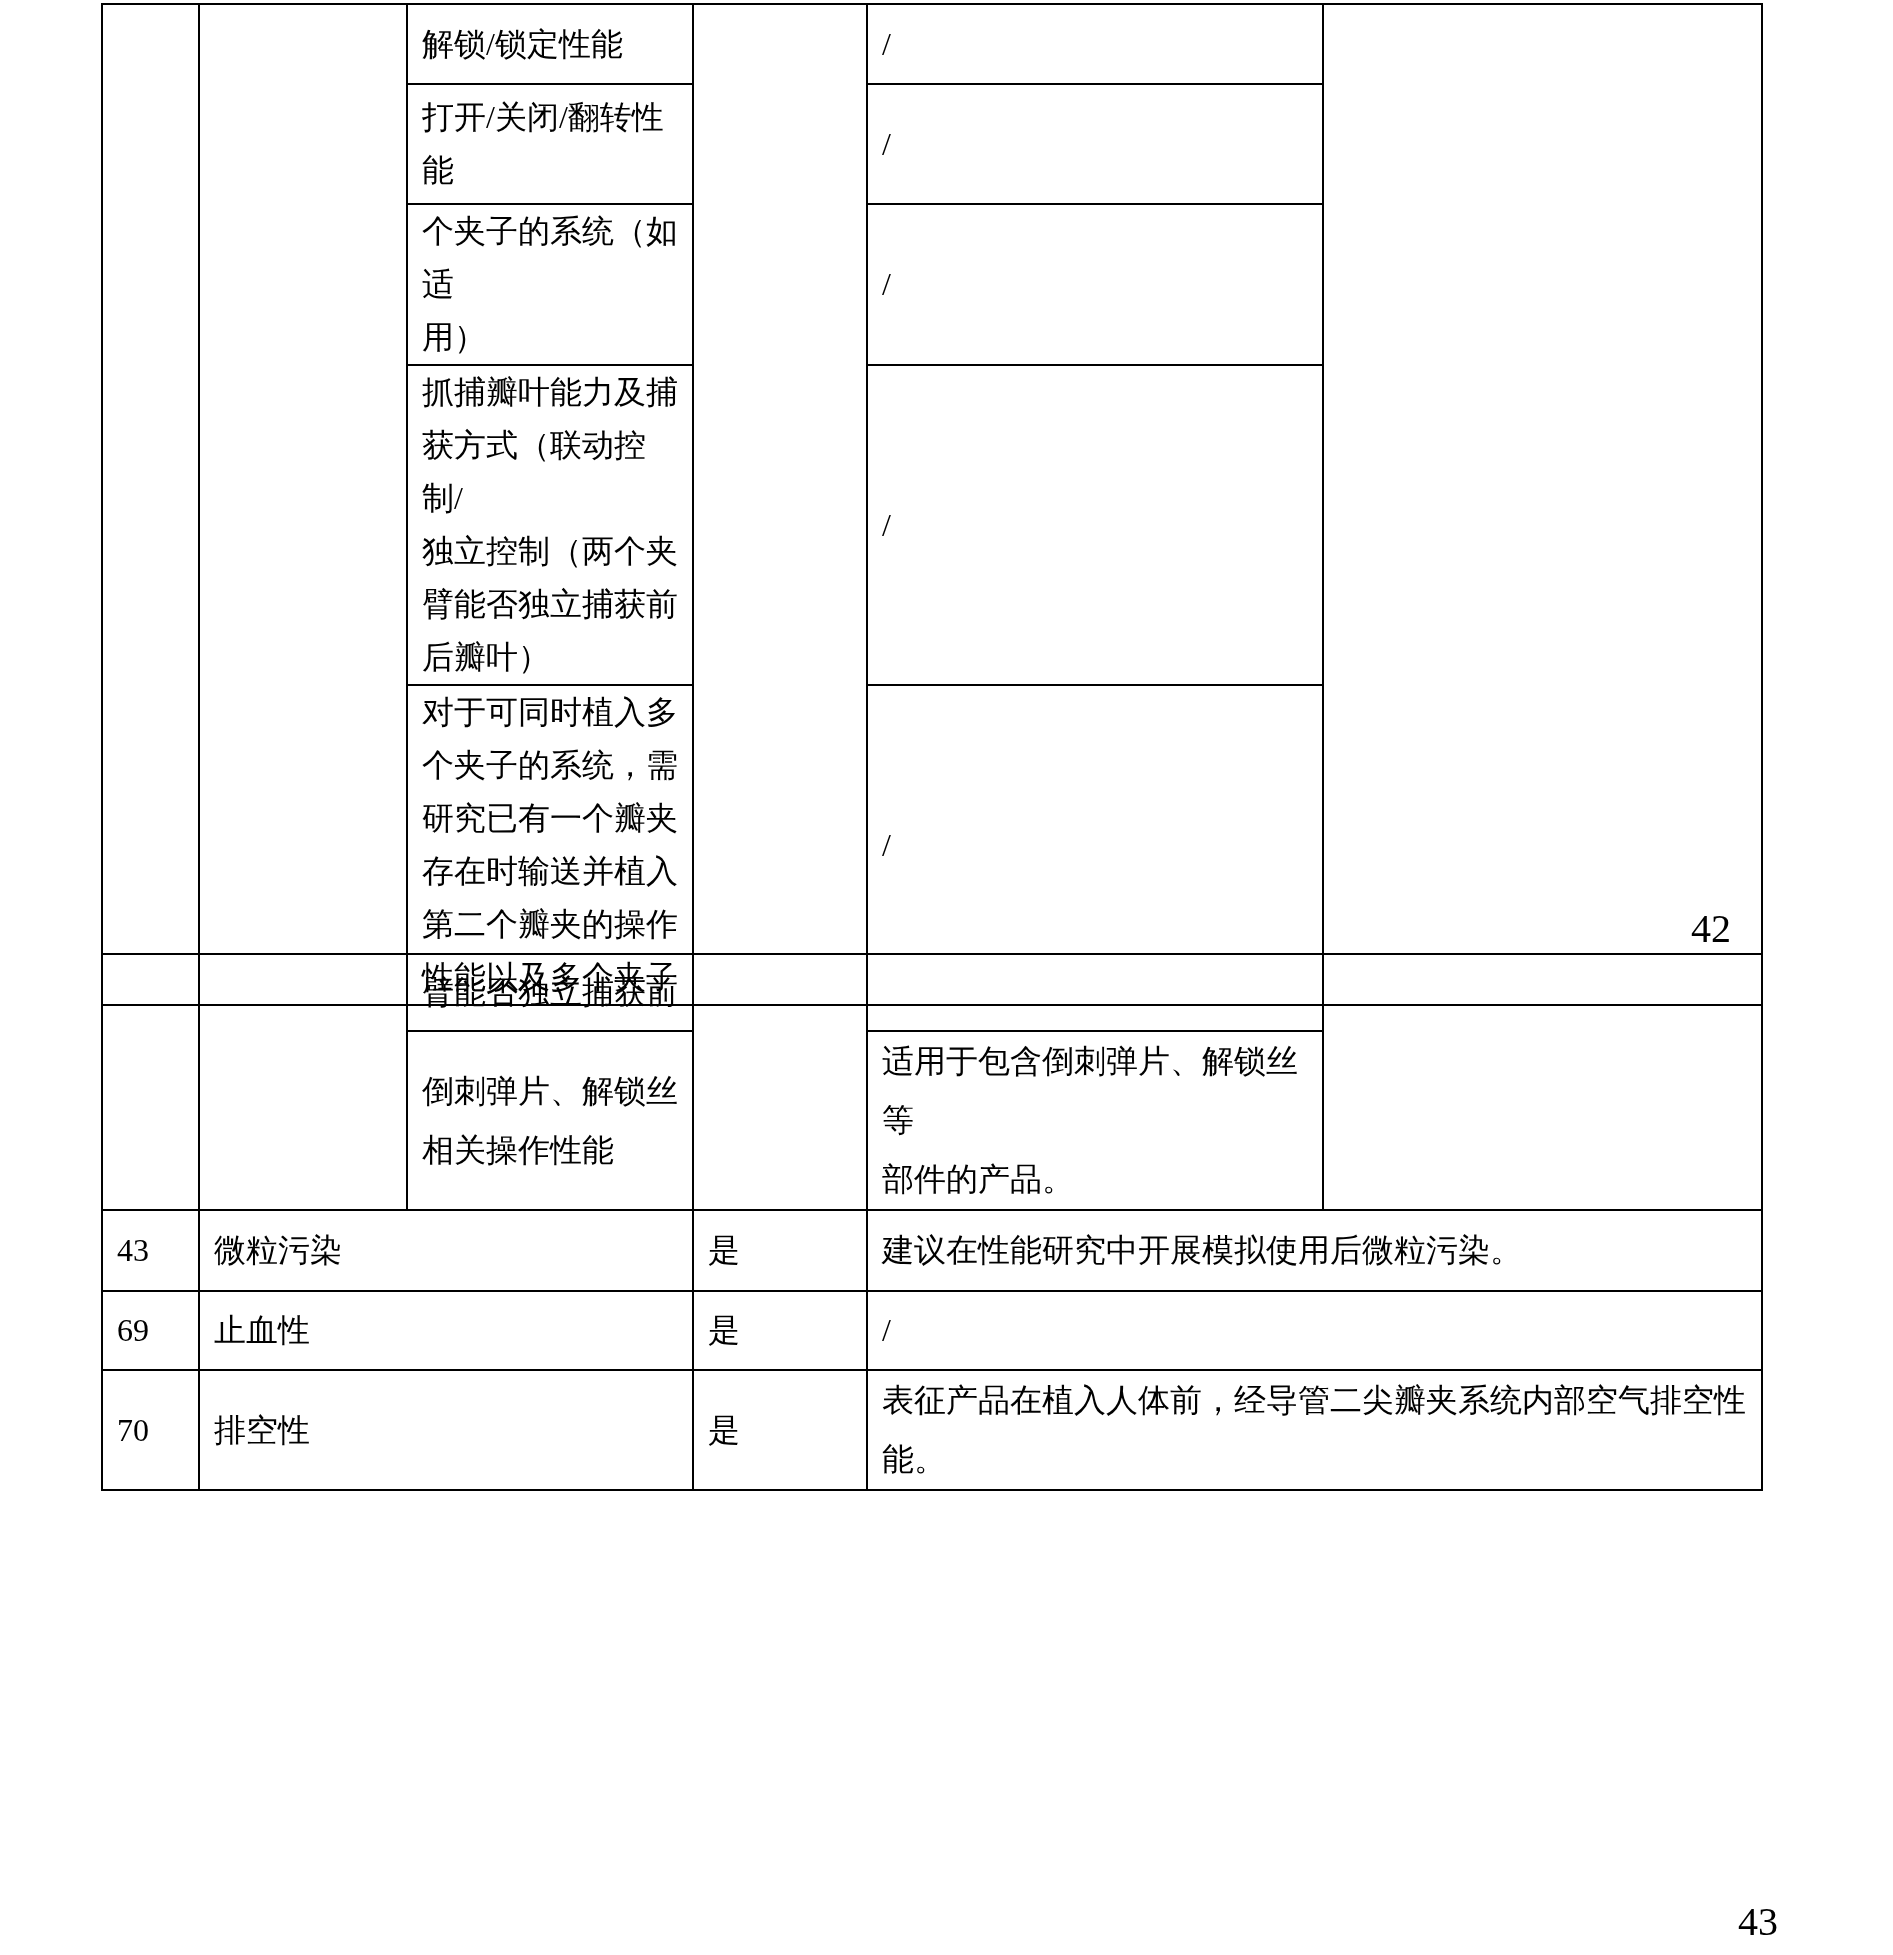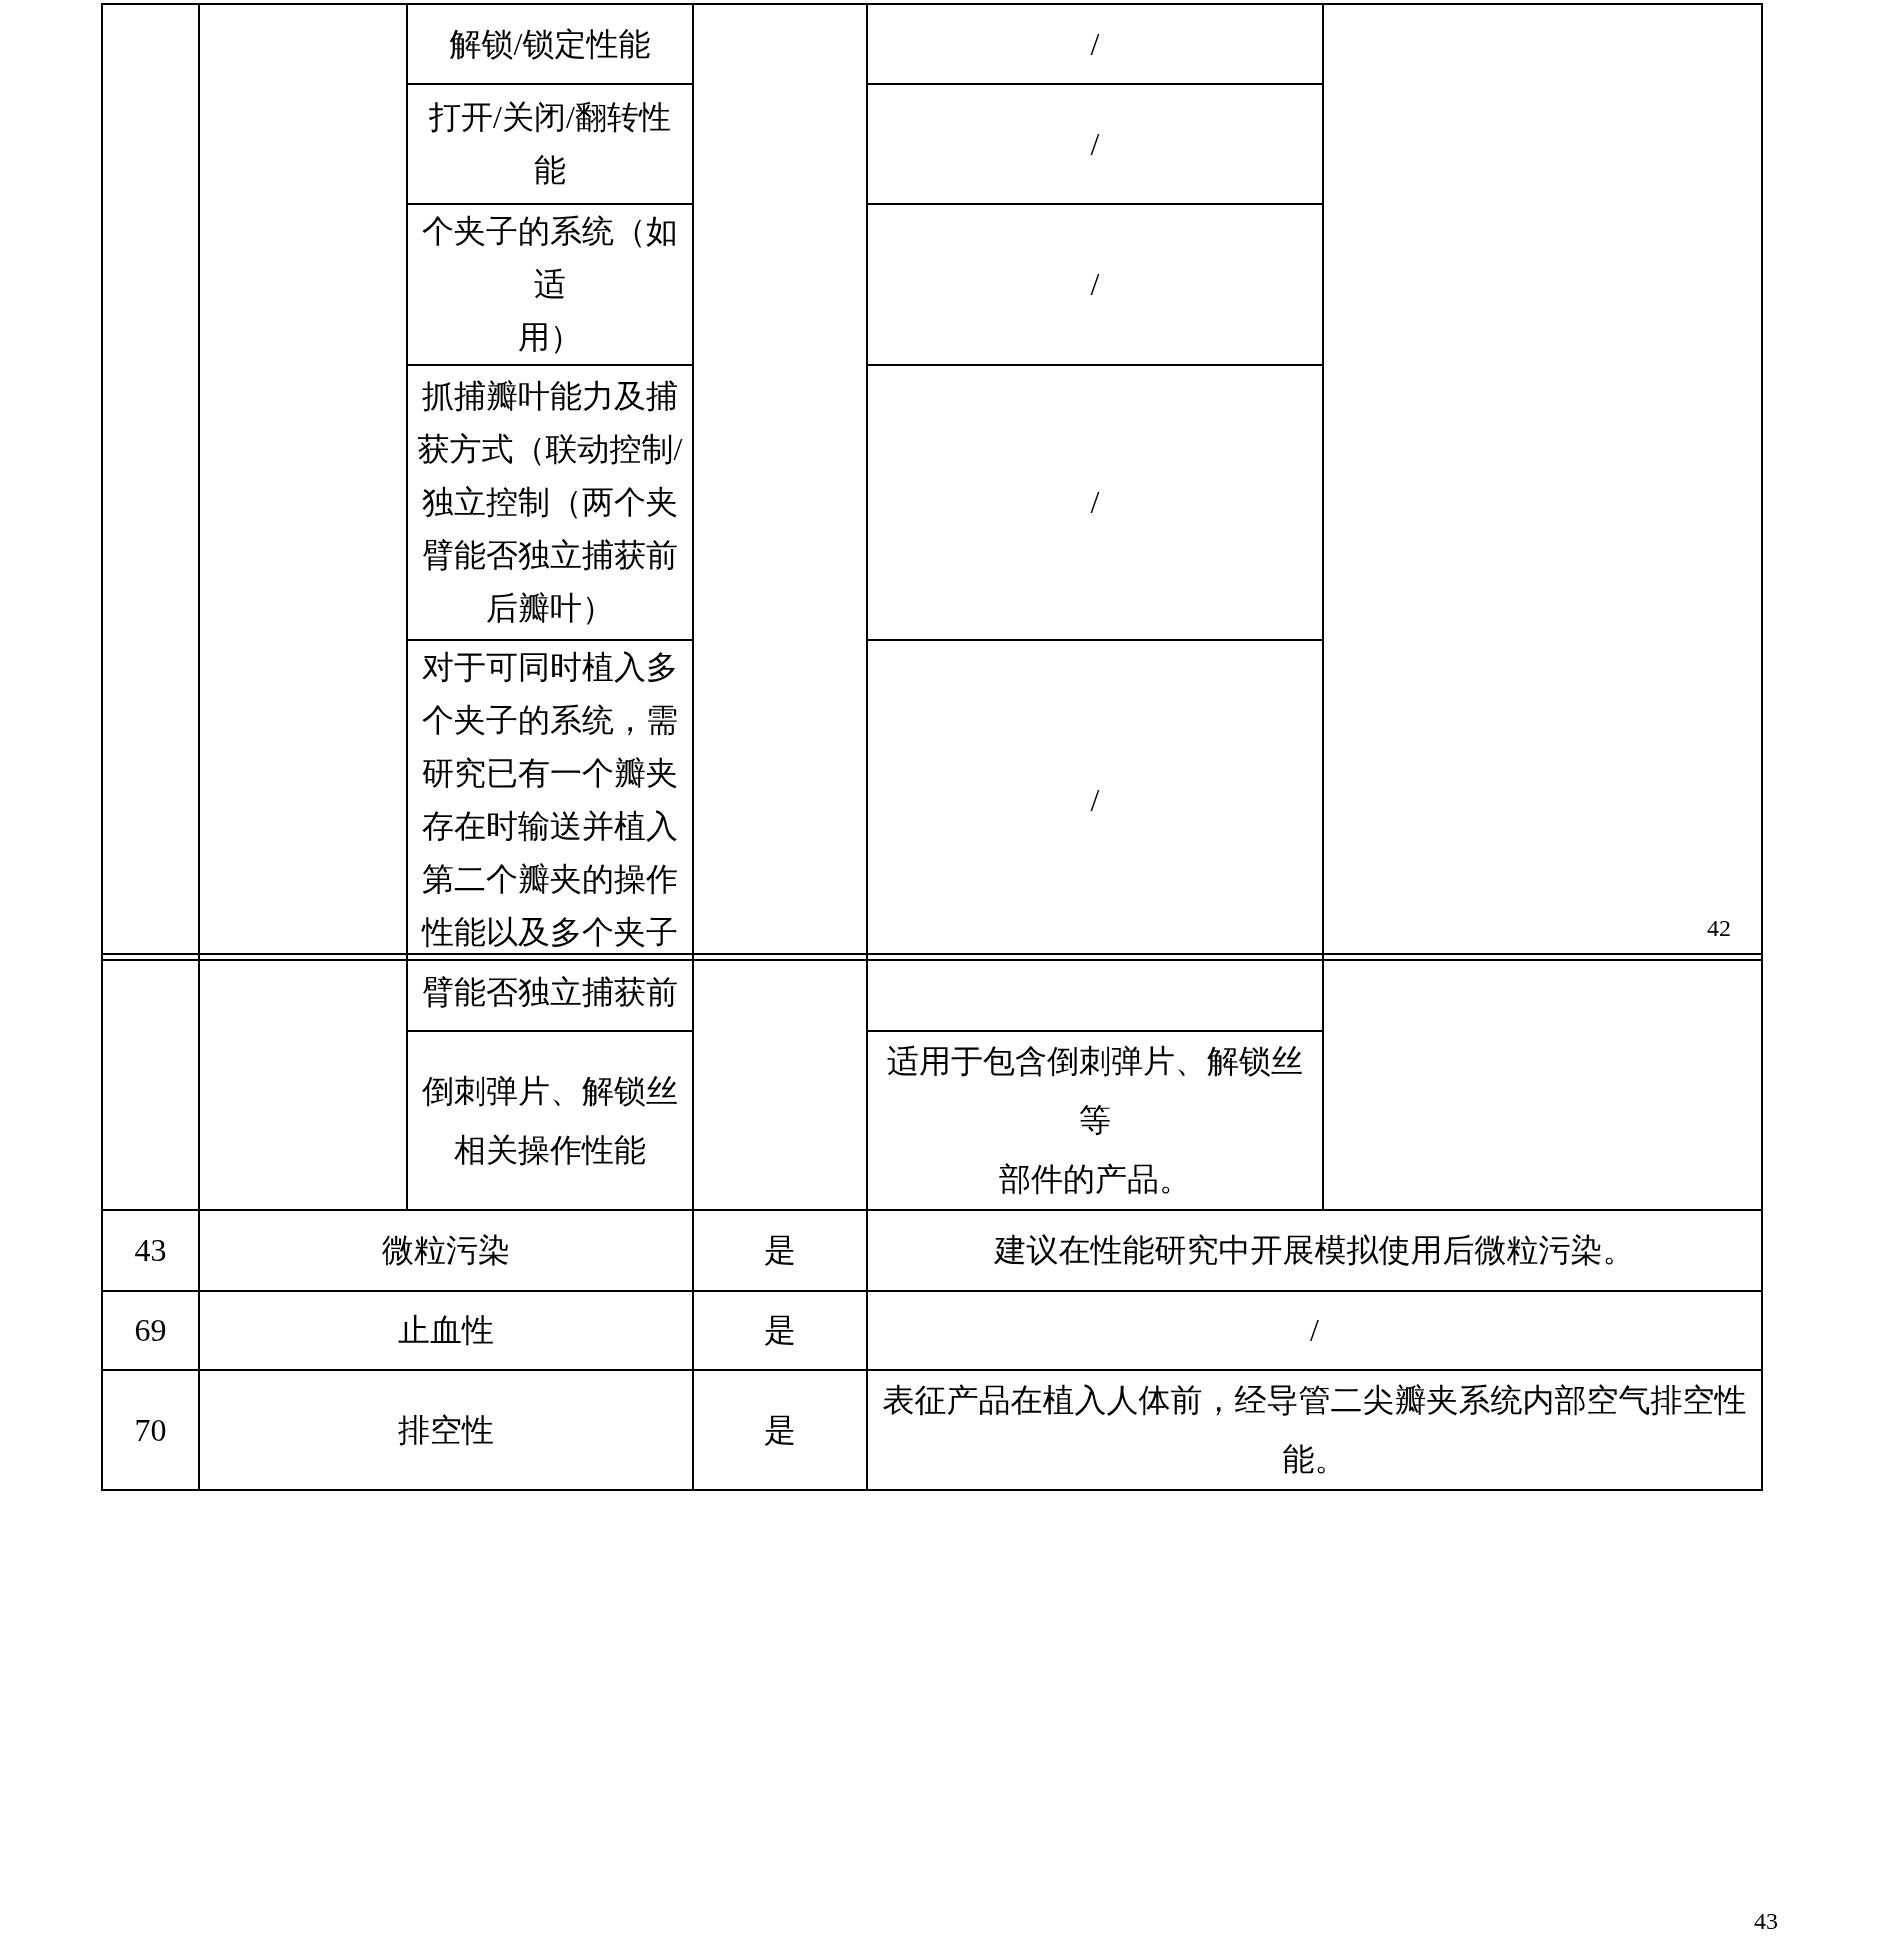--- a/index.html
+++ b/index.html
@@ -12,32 +12,32 @@
     overflow:hidden;
   }
   table.doc{
     position:absolute;
     border-collapse:collapse;
     table-layout:fixed;
   }
   table.doc td{
     border:2.1px solid #000000;
     vertical-align:middle;
-    text-align:center;
+    text-align:left;
     font-size:32px;
     line-height:53px;
     white-space:pre-line;
-    padding:0 6px;
+    padding:0 14px;
     overflow:hidden;
   }
   table.t2 td{line-height:59px;}
   td.lh-tight{line-height:47px;}
   .pageno{
     position:absolute;
-    font-size:24px;
+    font-size:40px;
     line-height:35px;
     text-align:right;
     width:127px;
   }
 </style>
 </head>
 <body>
 
 <div class="page">
 

